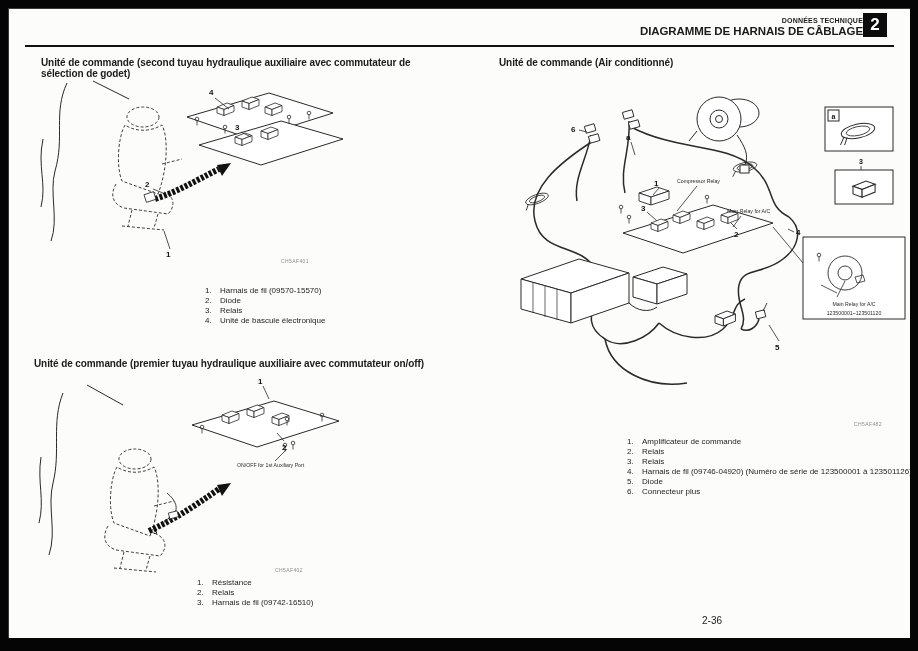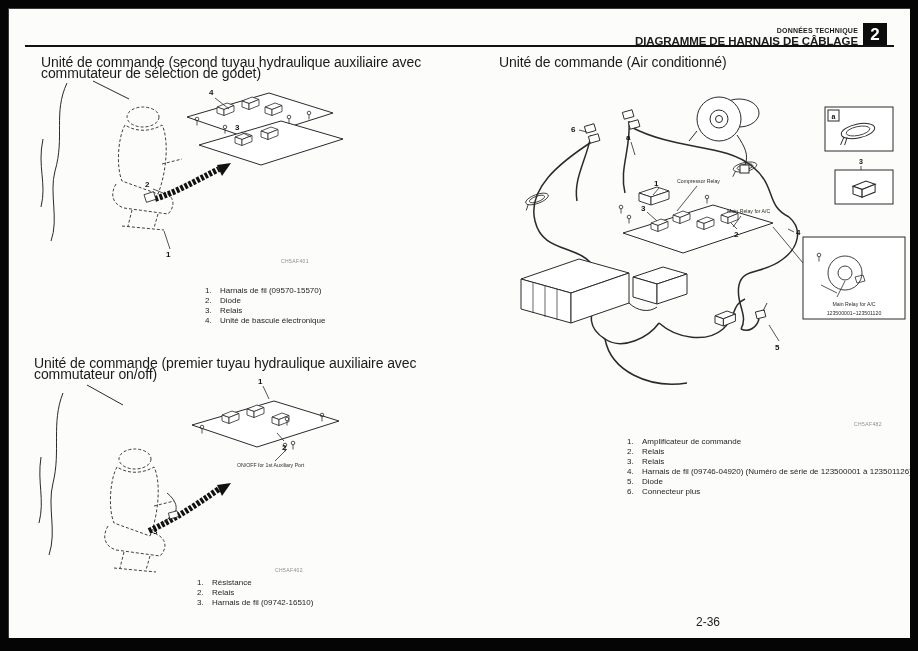--- a/index.html
+++ b/index.html
@@ -1,29 +1,29 @@
 <!DOCTYPE html>
 <html><head>
 <meta charset="utf-8">
 <style>
   html,body{margin:0;padding:0}
   body{width:918px;height:651px;background:#050505;position:relative;
        font-family:"Liberation Sans",sans-serif;color:#1b1b1b}
   .page{position:absolute;left:8px;top:8px;width:901px;height:629px;
         background:#fcfcfa;overflow:hidden;border-left:1px solid #3a3a3a;border-top:1px solid #3a3a3a}
   
-  .hdr{position:absolute;top:14px;right:23px;display:flex;align-items:flex-end;gap:5px}
+  .hdr{position:absolute;top:4px;right:23px;display:flex;align-items:flex-end;}
   .hdr-text{text-align:right}
   .kicker{font-size:7px;font-weight:bold;letter-spacing:.2px}
   .h-title{font-size:11.5px;font-weight:bold;letter-spacing:-.1px;margin-top:1px;white-space:nowrap}
   .badge{width:24px;height:24px;background:#0c0c0c;color:#fff;font-size:17px;font-weight:bold;
          display:flex;align-items:center;justify-content:center}
   .rule{position:absolute;left:16px;right:16px;top:36px;height:2px;background:#111}
   
-  .sec-title{position:absolute;font-size:14px;font-weight:normal;line-height:11px;letter-spacing:-.1px}
+  .sec-title{position:absolute;font-size:10px;font-weight:bold;line-height:11px;letter-spacing:-.1px}
   #t1{left:32px;top:48px;width:402px}
   #t2{left:25px;top:349px;width:402px}
   #t3{left:490px;top:48px;width:400px}
   
   .fig{position:absolute}
   #f1{left:28px;top:70px}
   #f2{left:28px;top:364px}
   #f3{left:492px;top:62px}
   svg{overflow:visible;display:block}
   .callout{font-size:8px;font-weight:bold;fill:#111;font-family:"Liberation Sans",sans-serif}
@@ -34,21 +34,21 @@
   #l1{left:196px;top:277px}
   #l2{left:188px;top:569px}
   #l3{left:618px;top:428px;width:286px}
   .plist li{display:flex}
   .num{width:15px;flex:none}
   
   .figcode{position:absolute;font-size:5px;color:#8d8d8d;letter-spacing:.4px}
   #fc1{left:272px;top:249px}
   #fc2{left:266px;top:558px}
   #fc3{left:845px;top:412px}
-  .pagenum{position:absolute;left:687px;top:606px;width:64px;text-align:left;font-size:12px;color:#222}
+  .pagenum{position:absolute;left:649px;top:606px;width:64px;text-align:right;font-size:10px;color:#222}
 </style>
 </head>
 <body>
 
 <svg width="0" height="0">
   <defs>
     <g id="seat" stroke="#2a2a2a" stroke-width=".9" fill="none" stroke-dasharray="3,2">
       <ellipse cx="34" cy="10" rx="16" ry="10"></ellipse>
       <path d="M16,18 C9,30 7,60 13,74 L49,87 C58,64 60,32 53,18 C41,25 27,25 16,18 Z"></path>
       <path d="M7,77 C1,87 3,97 15,101 L59,107 C67,99 65,89 55,85"></path>

